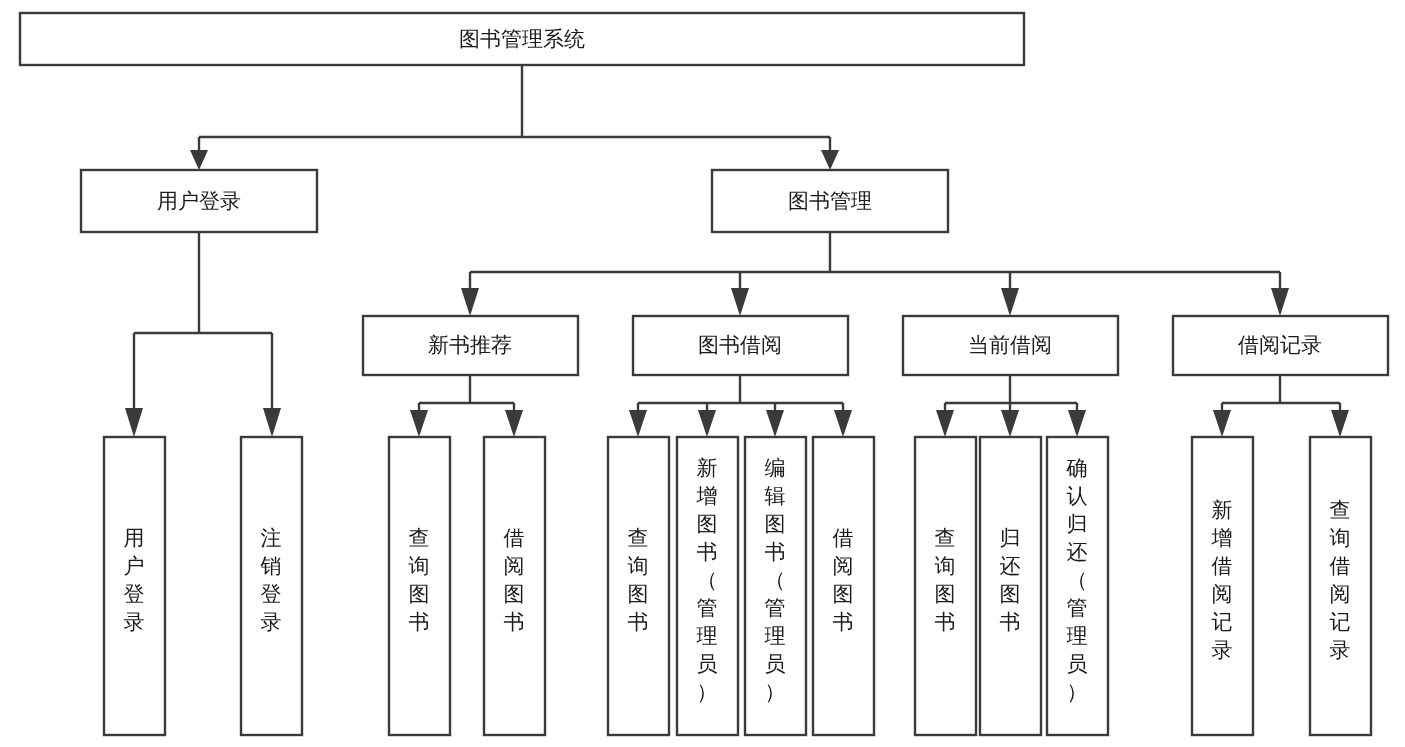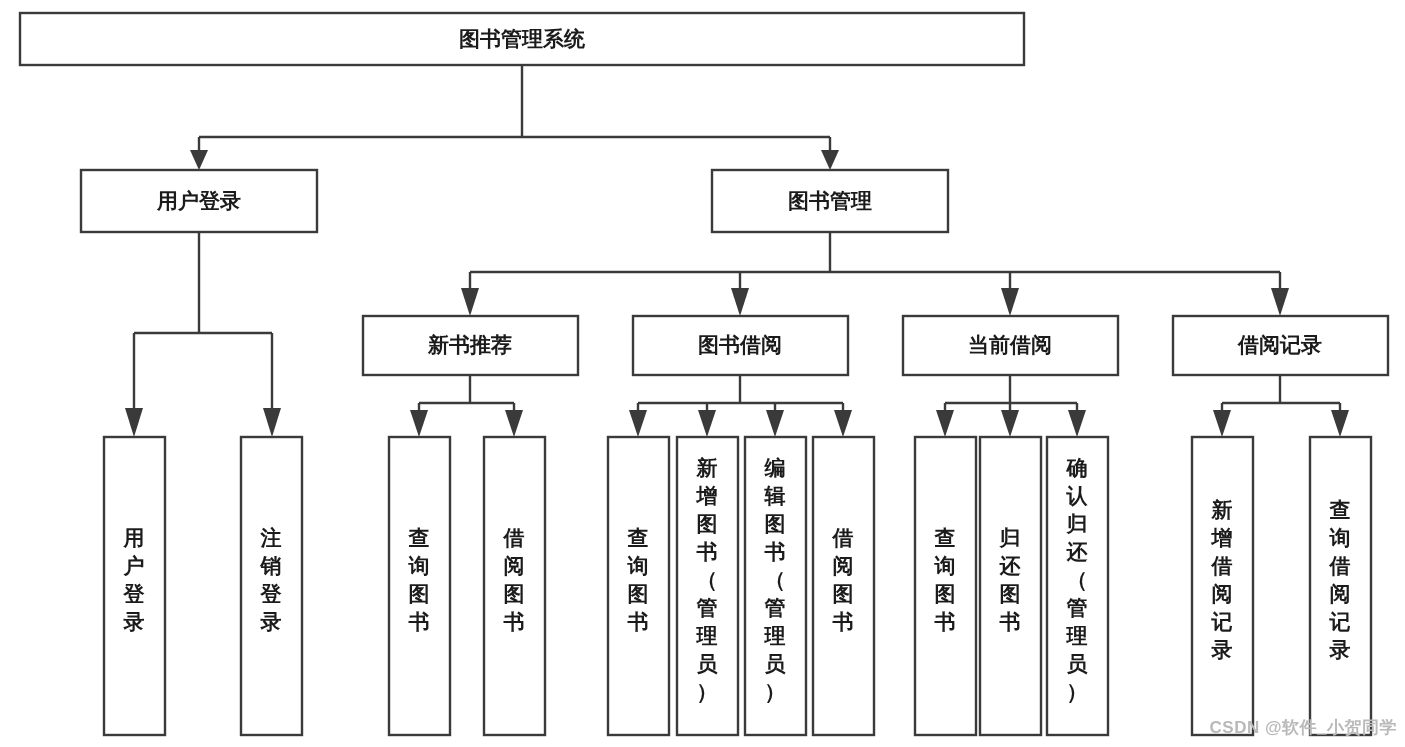--- a/index.html
+++ b/index.html
@@ -11,21 +11,20 @@
     width: 1405px;
     height: 747px;
     font-family: "Liberation Sans", "DejaVu Sans", sans-serif;
     overflow: hidden;
     position: relative;
   }
   #diagram-root {
     position: relative;
     width: 1405px;
     height: 747px;
-    font-weight: bold;
   }
   svg.diagram-canvas {
     position: absolute;
     top: 0;
     left: 0;
     width: 1405px;
     height: 747px;
     display: block;
   }
   .node-box {
@@ -224,14 +223,13 @@
       <rect class="node-box" x="1192" y="437" width="61" height="298"></rect>
       <text class="node-label-vertical" x="1222" y="517"><tspan x="1222" y="517">新</tspan><tspan x="1222" y="545">增</tspan><tspan x="1222" y="573">借</tspan><tspan x="1222" y="601">阅</tspan><tspan x="1222" y="629">记</tspan><tspan x="1222" y="657">录</tspan></text>
     </g>
     <g>
       <rect class="node-box" x="1310" y="437" width="61" height="298"></rect>
       <text class="node-label-vertical" x="1340" y="517"><tspan x="1340" y="517">查</tspan><tspan x="1340" y="545">询</tspan><tspan x="1340" y="573">借</tspan><tspan x="1340" y="601">阅</tspan><tspan x="1340" y="629">记</tspan><tspan x="1340" y="657">录</tspan></text>
     </g>
 
   </svg>
 
-  <div class="watermark">CSDN @软件_小贺同学</div>
 </div>
 
 </body></html>

